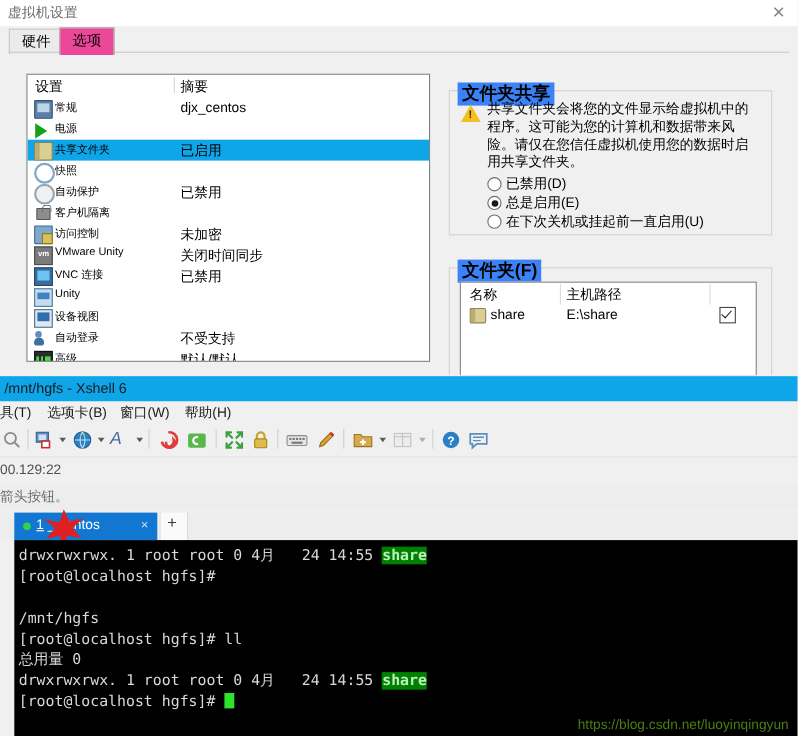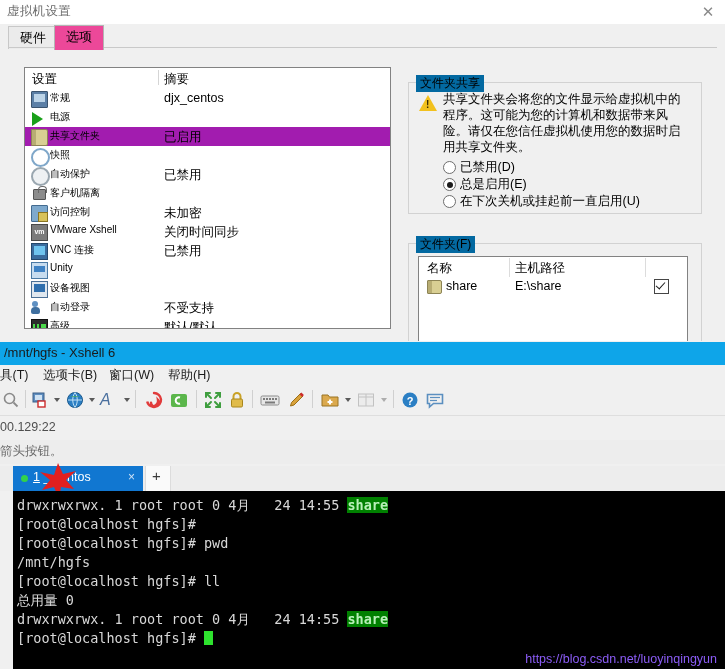--- a/index.html
+++ b/index.html
@@ -23,21 +23,21 @@
   .tabline{position:absolute;left:8px;top:23px;width:709px;height:1px;background:#c9c9c9;}
 
   
   #settings-list{position:absolute;left:24px;top:43px;width:365px;height:260px;
                  background:#fff;border:1px solid #828282;overflow:hidden;}
   .lh{position:absolute;top:3px;font-size:12.5px;color:#000;}
   .lh.c1{left:7px;}
   .lh.c2{left:139px;}
   .hdr-sep{position:absolute;left:133px;top:2px;width:1px;height:15px;background:#d5d5d5;}
   .srow{position:absolute;left:0;width:365px;height:19px;}
-  .srow.sel{background:#a21caf;text-decoration:underline;}
+  .srow.sel{background:#0ea5e9;text-decoration:underline;}
   .sic{position:absolute;left:6px;top:2px;width:15px;height:15px;}
   .slab{position:absolute;left:25px;top:2px;font-size:10px;white-space:nowrap;}
   .ssum{position:absolute;left:139px;top:2px;font-size:12.5px;white-space:nowrap;}
 
   
   .ic-monitor{background:#5b7fa6;border:1px solid #3a536e;border-radius:1px;}
   .ic-monitor:after{content:"";position:absolute;left:2px;top:2px;right:2px;bottom:5px;background:#bcd4e8;}
   .ic-play{width:0;height:0;border-left:11px solid #19a019;border-top:7px solid transparent;border-bottom:7px solid transparent;background:none;}
   .ic-folder{background:#d9cf93;border:1px solid #8d8455;border-radius:1px 2px 2px 1px;}
   .ic-folder:after{content:"";position:absolute;left:0;top:0;width:4px;height:100%;background:#b8ad73;}
@@ -56,21 +56,21 @@
   .ic-dev:after{content:"";position:absolute;left:2px;top:2px;right:2px;bottom:5px;background:#2f6fae;}
   .ic-user{background:none;}
   .ic-user:before{content:"";position:absolute;left:1px;top:1px;width:6px;height:6px;border-radius:50%;background:#5f90c2;}
   .ic-user:after{content:"";position:absolute;left:0px;top:7px;width:9px;height:7px;border-radius:4px 4px 2px 2px;background:#3f6f9f;}
   .ic-adv{background:#2b2b2b;border:1px solid #111;}
   .ic-adv:after{content:"";position:absolute;left:1px;top:4px;right:1px;height:6px;
                 background:linear-gradient(90deg,#4ad84a 0 2px,#2b2b2b 2px 4px,#4ad84a 4px 6px,#2b2b2b 6px 8px,#4ad84a 8px 11px);}
 
   
   .group{position:absolute;border:1px solid #d2d2d2;}
-  .group>legendbox{position:absolute;top:-8px;left:7px;background:#0369a1;padding:0 4px;font-size:12px;}
+  .group>legendbox{position:absolute;top:-8px;left:7px;background:#3b82f6;padding:0 4px;font-size:16px;font-weight:bold;}
   #grp-share{left:408px;top:58px;width:292px;height:130px;}
   #warn-icon{position:absolute;left:10px;top:12px;width:0;height:0;
              border-left:9px solid transparent;border-right:9px solid transparent;border-bottom:16px solid #f2c11e;}
   #warn-icon:after{content:"!";position:absolute;left:-2px;top:5px;width:4px;font-size:10px;font-weight:bold;color:#3a2c00;line-height:10px;}
   #warn-text{position:absolute;left:34px;top:8px;width:246px;font-size:12.5px;line-height:16px;}
   .radio{position:absolute;left:34px;font-size:12.5px;}
   .radio .dot{position:absolute;left:0;top:2px;width:11px;height:11px;border:1px solid #6e6e6e;border-radius:50%;background:#fff;}
   .radio .dot.on:after{content:"";position:absolute;left:2.5px;top:2.5px;width:6px;height:6px;border-radius:50%;background:#1b1b1b;}
   .radio .rl{position:absolute;left:17px;top:0;white-space:nowrap;}
 
@@ -108,21 +108,21 @@
   #tab-x{position:absolute;left:115px;top:4px;font-size:12px;color:#cfe3f6;}
   #tab-new{position:absolute;left:145px;top:0;width:24px;height:25px;background:#fafafa;border:1px solid #dcdcdc;border-top:none;}
   #tab-new:after{content:"+";position:absolute;left:6px;top:1px;font-size:15px;color:#3a3a3a;}
   #red-star{position:absolute;left:38px;top:-3px;width:40px;height:36px;}
 
   #term{position:absolute;left:13px;top:150px;width:712px;height:180px;background:#000;
         font-family:"DejaVu Sans Mono","Liberation Mono",monospace;font-size:13.5px;color:#d8d8d8;}
   .tl{position:absolute;left:4px;white-space:pre;line-height:19px;}
   .dir{background:#008000;color:#b8f0b8;font-weight:bold;}
   #cursor{display:inline-block;width:9px;height:14px;background:#2ee22e;vertical-align:-2px;}
-  #watermark{position:absolute;right:8px;bottom:5px;font-size:12.5px;color:#8b5cf6;
+  #watermark{position:absolute;right:8px;bottom:5px;font-size:12.5px;color:#4d7c0f;
              font-family:"Liberation Sans",sans-serif;}
   #left-strip{position:absolute;left:0;top:150px;width:13px;height:178px;background:#f0f0f0;}
 </style>
 </head>
 <body>
 
 <div id="vm-dialog">
 
   <div id="vm-titlebar">
     <div id="vm-title">虚拟机设置</div>
@@ -179,21 +179,21 @@
       </div>
 
       <div class="srow" style="top:135px;">
         <div class="sic ic-acc"></div>
         <div class="slab">访问控制</div>
         <div class="ssum">未加密</div>
       </div>
 
       <div class="srow" style="top:154px;">
         <div class="sic ic-vm">vm</div>
-        <div class="slab">VMware Xshell</div>
+        <div class="slab">VMware Unity</div>
         <div class="ssum">关闭时间同步</div>
       </div>
 
       <div class="srow" style="top:173px;">
         <div class="sic ic-vnc"></div>
         <div class="slab">VNC 连接</div>
         <div class="ssum">已禁用</div>
       </div>
 
       <div class="srow" style="top:211px;">
@@ -411,21 +411,20 @@
     <svg id="red-star" viewBox="0 0 40 36">
       <path d="M20 0 L25 11 L38 8 L28 17 L36 26 L23 24 L21 36 L16 24 L4 27 L12 17 L2 9 L16 12 Z" fill="#e02020"></path>
     </svg>
   </div>
 
   <div id="left-strip"></div>
 
   <div id="term">
     <div class="tl" style="top:5px;"><span>drwxrwxrwx. 1 root root 0 4月   24 14:55 </span><span class="dir">share</span></div>
     <div class="tl" style="top:24px;"><span>[root@localhost hgfs]# </span></div>
-    <div class="tl" style="top:43px;"><span>[root@localhost hgfs]# pwd</span></div>
     <div class="tl" style="top:62px;"><span>/mnt/hgfs</span></div>
     <div class="tl" style="top:81px;"><span>[root@localhost hgfs]# ll</span></div>
     <div class="tl" style="top:100px;"><span>总用量 0</span></div>
     <div class="tl" style="top:119px;"><span>drwxrwxrwx. 1 root root 0 4月   24 14:55 </span><span class="dir">share</span></div>
     <div class="tl" style="top:138px;"><span>[root@localhost hgfs]# </span><span id="cursor"></span></div>
     <div id="watermark">https://blog.csdn.net/luoyinqingyun</div>
   </div>
 
 </div>
 

